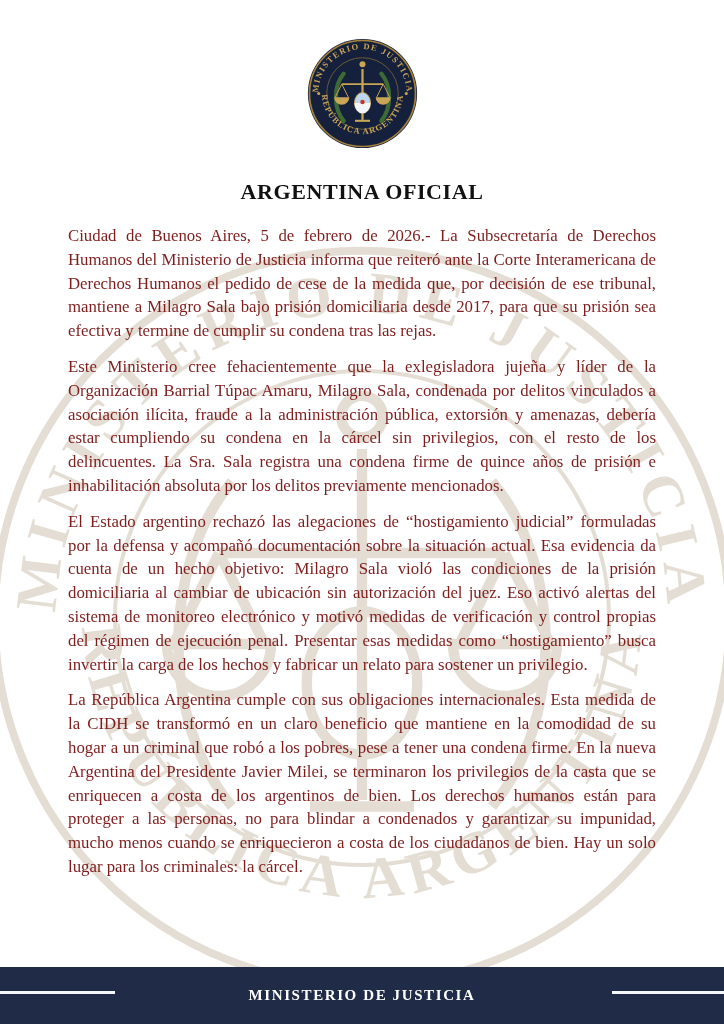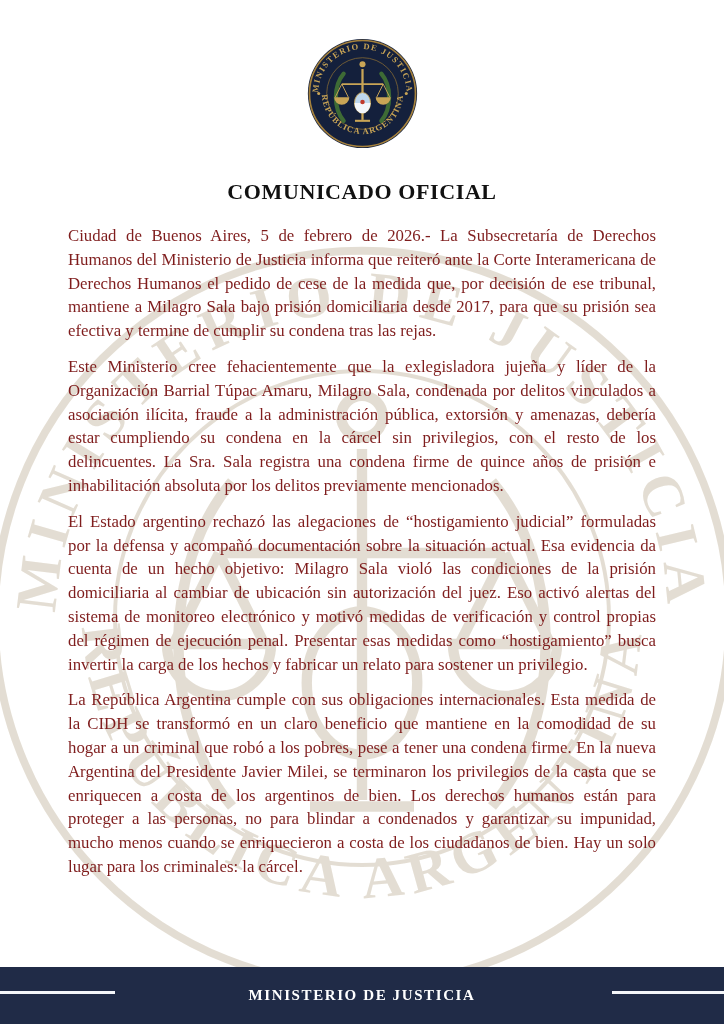--- a/index.html
+++ b/index.html
@@ -140,21 +140,21 @@
         <path d="M 30,64 A 8 8 0 0 0 46 64 Z" fill="#c9a556"></path>
         <path d="M 82,50 L 75,64 M 82,50 L 89,64" stroke="#c9a556" stroke-width="1" fill="none"></path>
         <path d="M 74,64 A 8 8 0 0 0 90 64 Z" fill="#c9a556"></path>
         <ellipse cx="60" cy="70" rx="8.5" ry="11" fill="#bdd7ee" stroke="#c9a556" stroke-width="1"></ellipse>
         <path d="M 51.5,70 A 8.5 11 0 0 0 68.5,70 Z" fill="#f2f6fb"></path>
         <circle cx="60" cy="69" r="2.4" fill="#c0392b"></circle>
       </g>
     </svg>
   </div>
 
-  <h1 class="doc-title">COMUNICADO OFICIAL</h1>
+  <h1 class="doc-title">ARGENTINA OFICIAL</h1>
 
   <div class="content">
     <p>Ciudad de Buenos Aires, 5 de febrero de 2026.- La Subsecretaría de Derechos Humanos del Ministerio de Justicia informa que reiteró ante la Corte Interamericana de Derechos Humanos el pedido de cese de la medida que, por decisión de ese tribunal, mantiene a Milagro Sala bajo prisión domiciliaria desde 2017, para que su prisión sea efectiva y termine de cumplir su condena tras las rejas.</p>
     <p>Este Ministerio cree fehacientemente que la exlegisladora jujeña y líder de la Organización Barrial Túpac Amaru, Milagro Sala, condenada por delitos vinculados a asociación ilícita, fraude a la administración pública, extorsión y amenazas, debería estar cumpliendo su condena en la cárcel sin privilegios, con el resto de los delincuentes. La Sra. Sala registra una condena firme de quince años de prisión e inhabilitación absoluta por los delitos previamente mencionados.</p>
     <p>El Estado argentino rechazó las alegaciones de “hostigamiento judicial” formuladas por la defensa y acompañó documentación sobre la situación actual. Esa evidencia da cuenta de un hecho objetivo: Milagro Sala violó las condiciones de la prisión domiciliaria al cambiar de ubicación sin autorización del juez. Eso activó alertas del sistema de monitoreo electrónico y motivó medidas de verificación y control propias del régimen de ejecución penal. Presentar esas medidas como “hostigamiento” busca invertir la carga de los hechos y fabricar un relato para sostener un privilegio.</p>
     <p>La República Argentina cumple con sus obligaciones internacionales. Esta medida de la CIDH se transformó en un claro beneficio que mantiene en la comodidad de su hogar a un criminal que robó a los pobres, pese a tener una condena firme. En la nueva Argentina del Presidente Javier Milei, se terminaron los privilegios de la casta que se enriquecen a costa de los argentinos de bien. Los derechos humanos están para proteger a las personas, no para blindar a condenados y garantizar su impunidad, mucho menos cuando se enriquecieron a costa de los ciudadanos de bien. Hay un solo lugar para los criminales: la cárcel.</p>
   </div>
 
   <footer class="footer">
     <span class="rule rule-left"></span>

